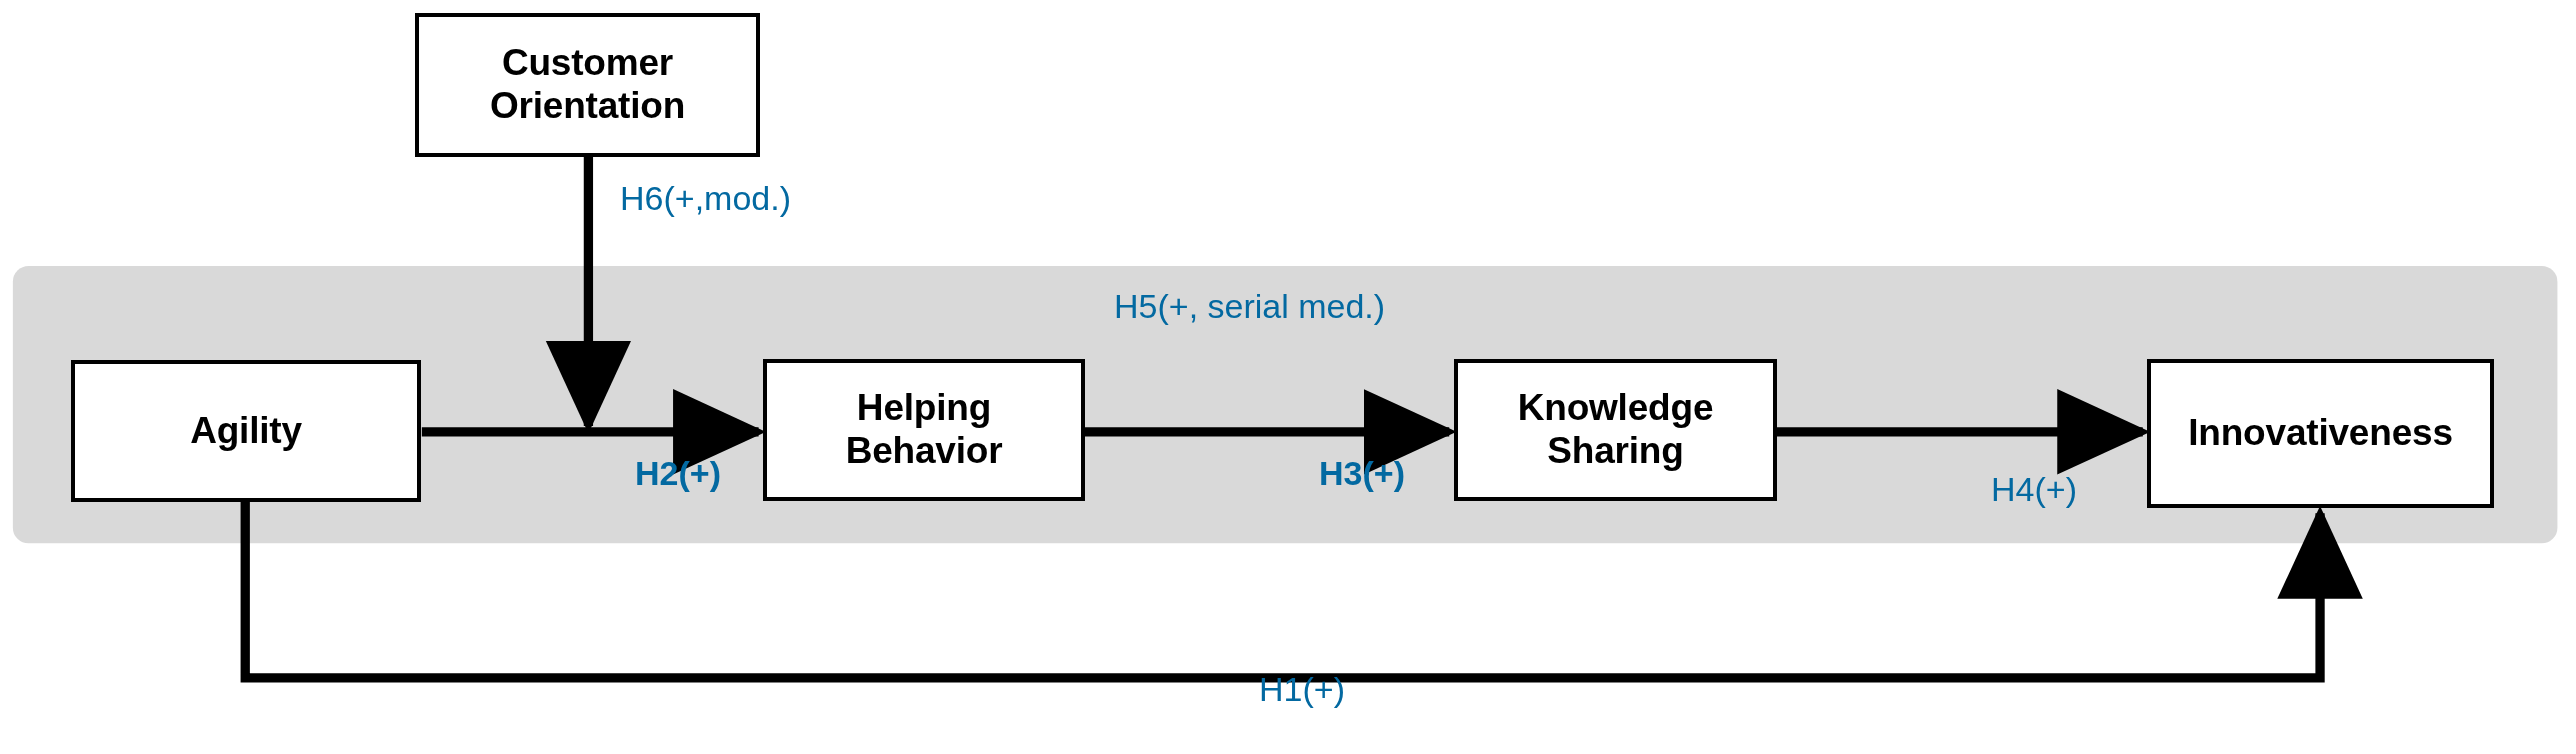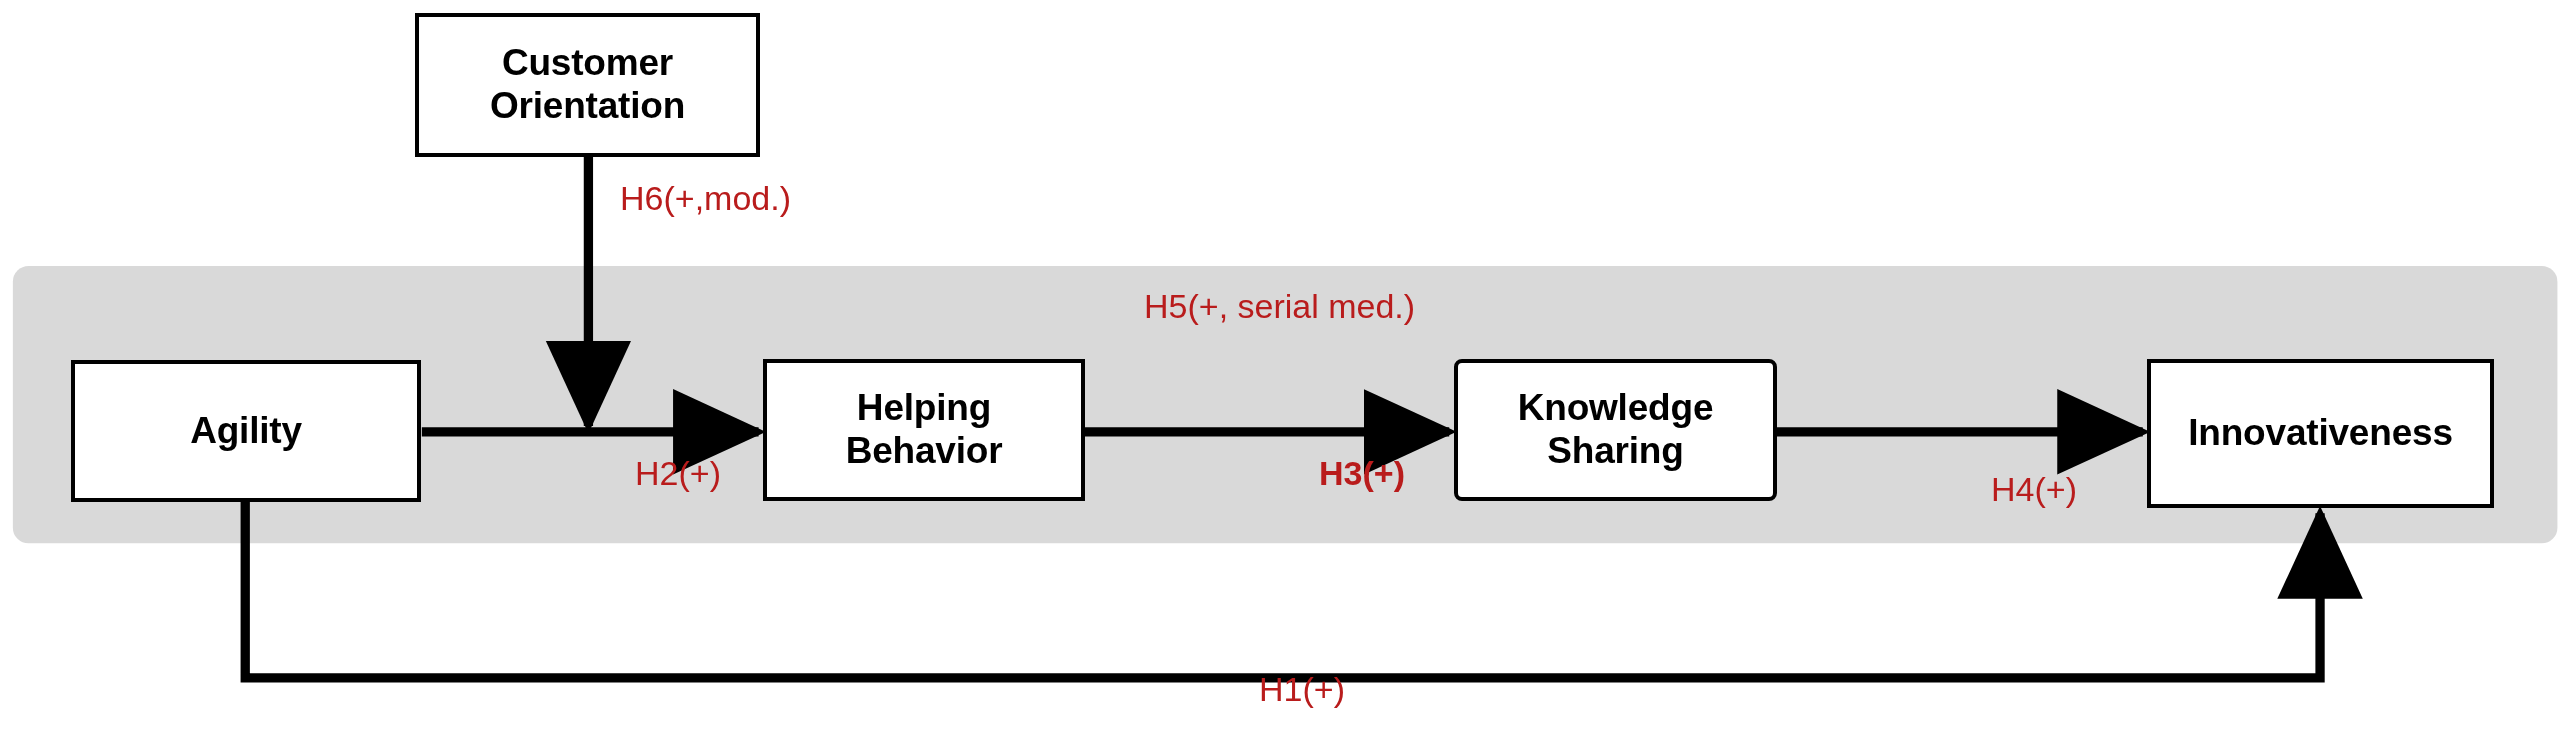--- a/index.html
+++ b/index.html
@@ -46,34 +46,34 @@
     white-space: pre-line;
     letter-spacing: -0.2px;
   }
   
   .path-label {
     position: absolute;
     font-family: "Liberation Sans", sans-serif;
     font-weight: normal;
     font-size: 34px;
     line-height: 1;
-    color: #b91c1c;
+    color: #0369a1;
     white-space: nowrap;
     z-index: 6;
   }
   
   #box-customer-orientation { left: 415px;  top: 13px;  width: 345px; height: 144px; }
   #box-agility             { left: 71px;  top: 360px; width: 350px; height: 142px; }
   #box-helping-behavior    { left: 763px; top: 359px; width: 322px; height: 142px; }
-  #box-knowledge-sharing   { left: 1454px; top: 359px; width: 323px; height: 142px; border-radius: 8px; }
+  #box-knowledge-sharing   { left: 1454px; top: 359px; width: 323px; height: 142px; }
   #box-innovativeness      { left: 2147px; top: 359px; width: 347px; height: 149px; justify-content: center; }
 
   #label-h6 { left: 620px;  top: 181px; }
-  #label-h5 { left: 1144px; top: 289px; }
-  #label-h2 { left: 635px;  top: 456px; }
+  #label-h5 { left: 1114px; top: 289px; }
+  #label-h2 { left: 635px;  top: 456px; font-weight: bold; }
   #label-h3 { left: 1319px; top: 456px; font-weight: bold; }
   #label-h4 { left: 1991px; top: 456px; margin-top: 16px; }
   #label-h1 { left: 1259px; top: 672px; }
 </style>
 </head>
 <body>
 
 <div id="canvas">
 
   <svg id="diagram-svg" viewBox="0 0 3603 1056" xmlns="http://www.w3.org/2000/svg">

